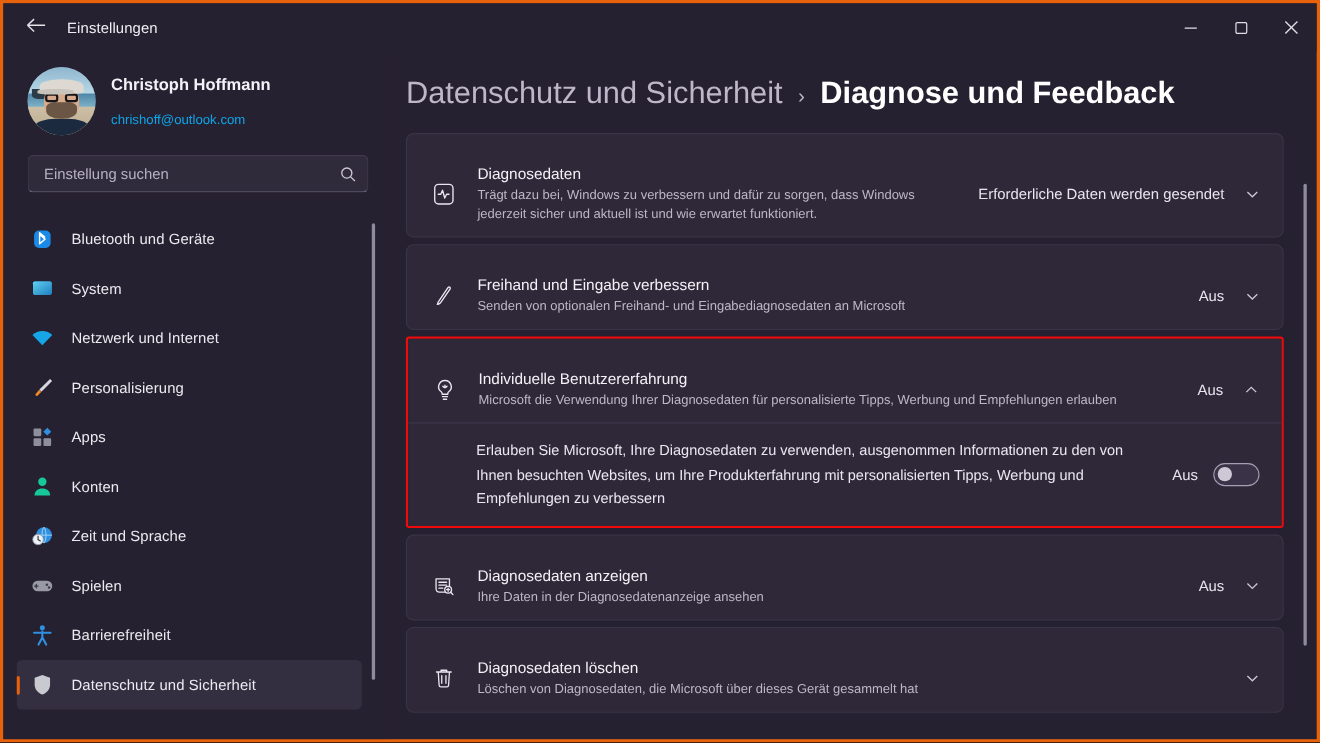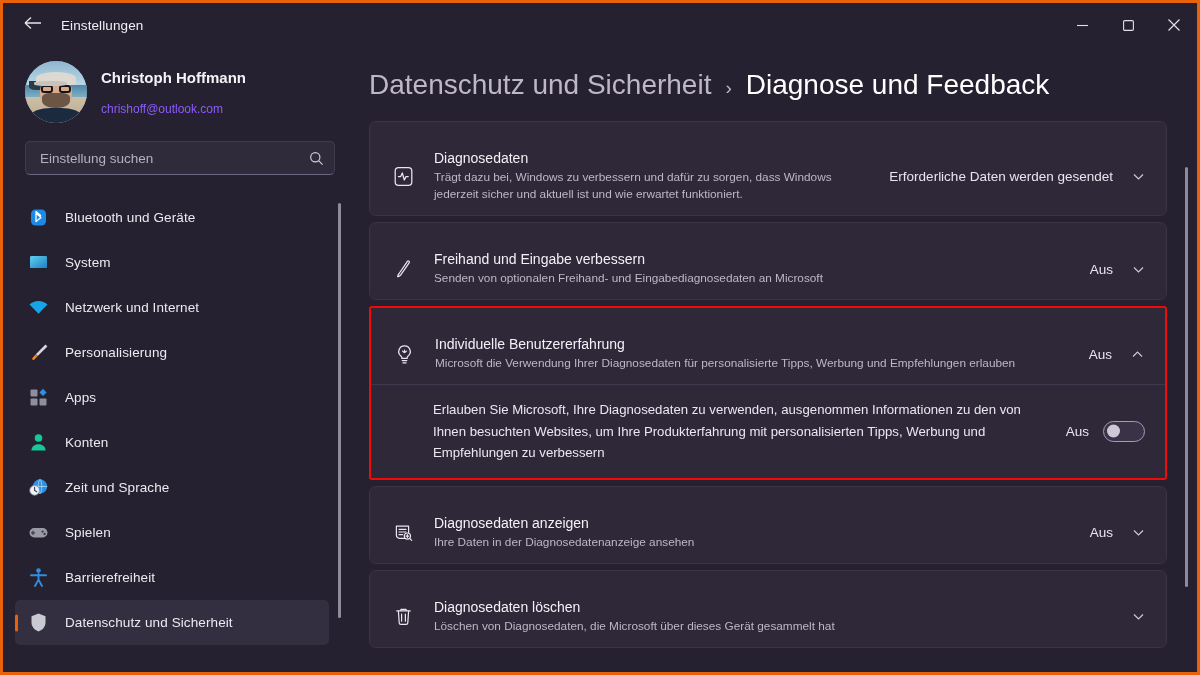--- a/index.html
+++ b/index.html
@@ -93,21 +93,21 @@
   .avatar .head{ position:absolute; left:24%; top:26%; width:52%; height:50%; background:#d7ab8b; border-radius:46% 46% 42% 42%; }
   .avatar .cap { position:absolute; left:18%; top:18%; width:64%; height:20%; background:#ddd9d2; border-radius:50% 50% 12% 12%; }
   .avatar .capbrim{ position:absolute; left:15%; top:33%; width:52%; height:7%; background:#c9c4bb; border-radius:40%; }
   .avatar .beard{ position:absolute; left:28%; top:52%; width:44%; height:24%; background:#6b5646; border-radius:30% 30% 48% 48%; }
   .avatar .lensL{ position:absolute; left:25%; top:39%; width:20%; height:13%; border:2px solid #16161a; border-radius:3px; }
   .avatar .lensR{ position:absolute; left:55%; top:39%; width:20%; height:13%; border:2px solid #16161a; border-radius:3px; }
   .avatar .shirt{ position:absolute; left:12%; top:76%; width:76%; height:26%; background:#1b2a3f; border-radius:40% 40% 0 0; }
 
   .acct-text { display: flex; flex-direction: column; gap: 16px; }
   .acct-name { font-size: 15px; font-weight: 700; color: #f4f2f7; }
-  .acct-mail { font-size: 12px; color: #8b5cf6; }
+  .acct-mail { font-size: 12px; color: #0ea5e9; }
 
   .searchbox {
     height: 34px;
     margin: 0 16px 20px 10px;
     background: #302b3b;
     border: 1px solid #413b4e;
     border-bottom: 1px solid #6d6680;
     border-radius: 5px;
     display: flex;
     align-items: center;
@@ -185,21 +185,21 @@
   }
   .crumb-parent {
     font-size: 28px;
     color: #bdb7c8;
     font-weight: 400;
   }
   .crumb-sep { font-size: 19px; color: #bdb7c8; }
   .crumb-current {
     font-size: 28px;
     color: #ffffff;
-    font-weight: 400;
+    font-weight: 700;
   }
 
   .cards { display: flex; flex-direction: column; gap: 6px; }
 
   .card {
     background: #2e2839;
     border: 1px solid #3a3446;
     border-radius: 7px;
     display: flex;
     align-items: center;

